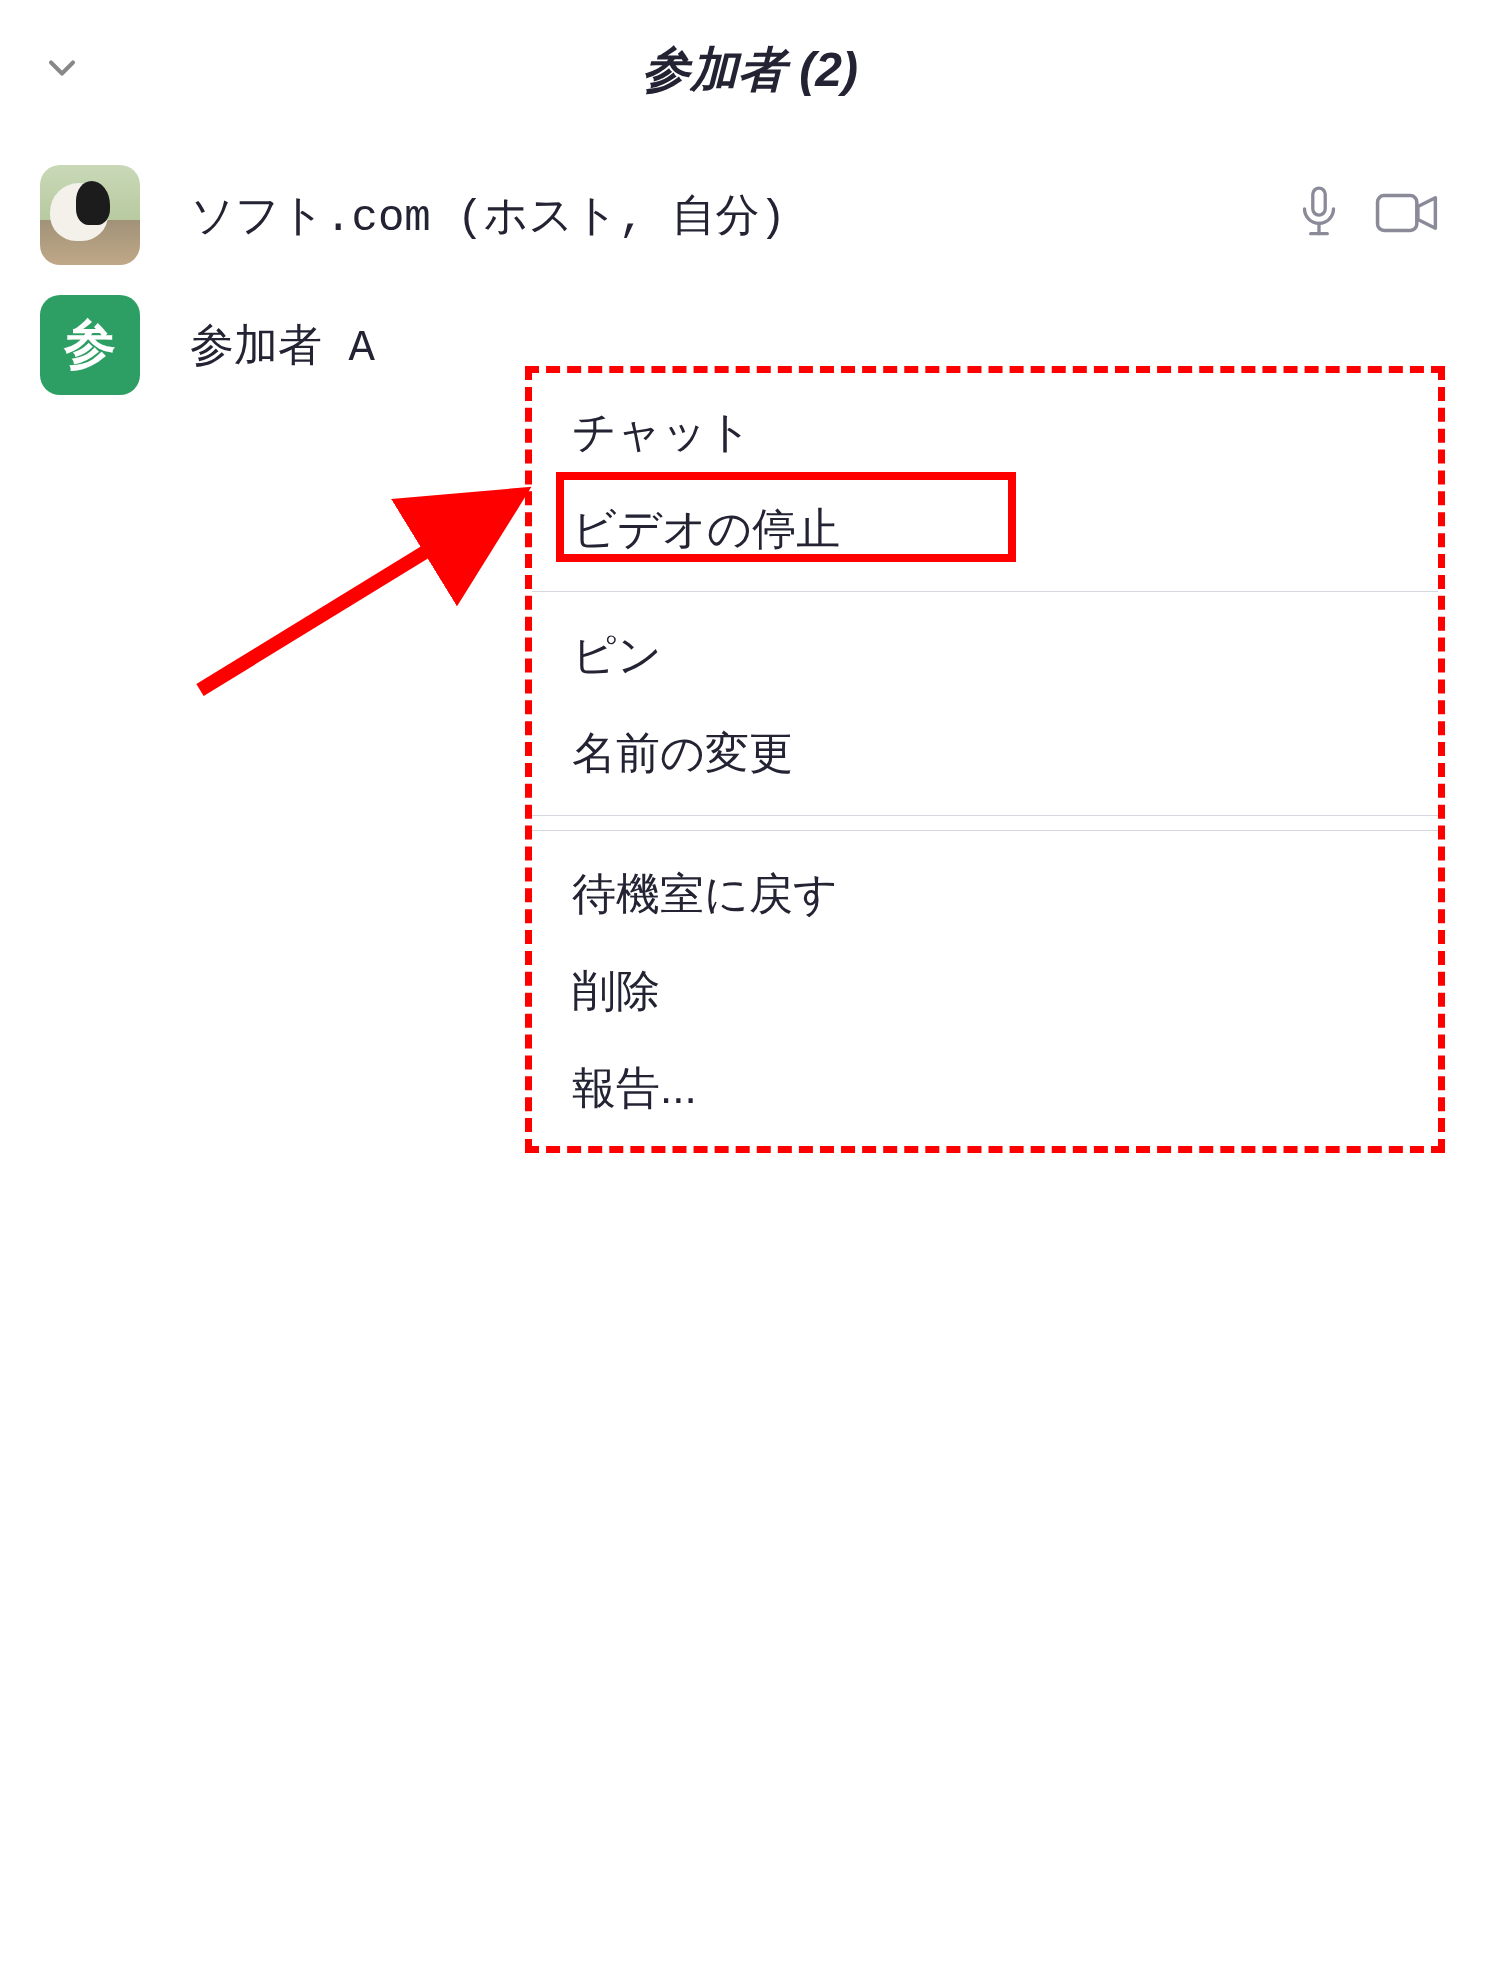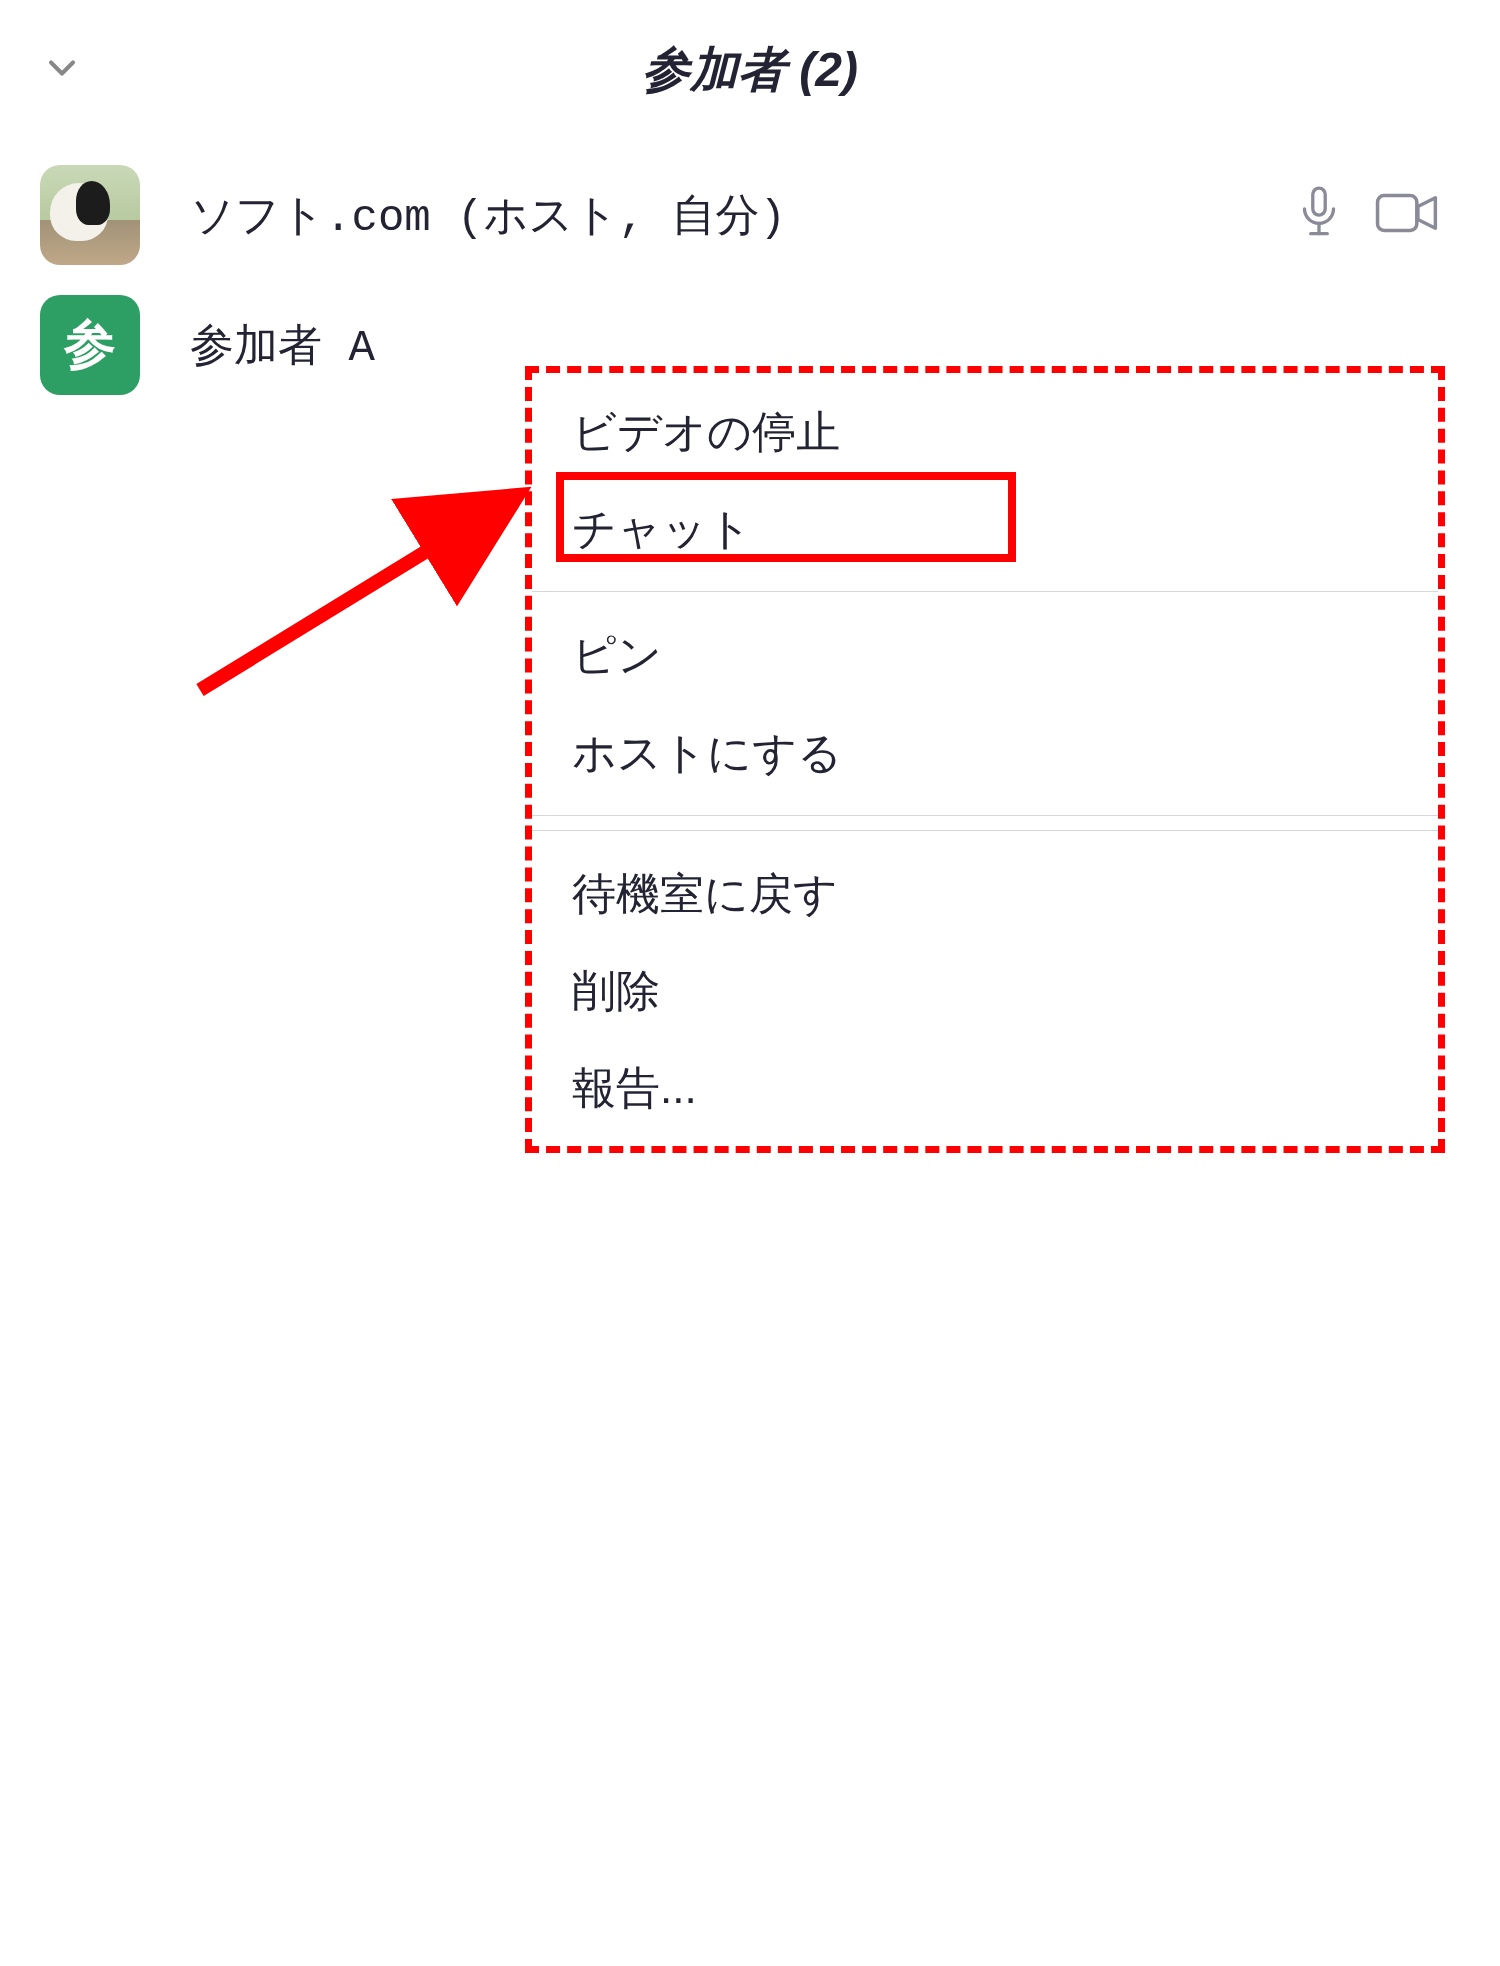--- a/index.html
+++ b/index.html
@@ -163,25 +163,25 @@
   <div class="row">
     <div class="avatar letter">
       <span>参</span>
     </div>
     <div class="name">参加者 A</div>
   </div>
 
 </div>
 
 <div class="menu">
+  <div class="menu-item">チャット</div>
   <div class="menu-item">ビデオの停止</div>
-  <div class="menu-item">チャット</div>
   <div class="menu-sep"></div>
   <div class="menu-item">ピン</div>
-  <div class="menu-item">ホストにする</div>
+  <div class="menu-item">名前の変更</div>
   <div class="menu-sep"></div>
   <div class="menu-sep"></div>
   <div class="menu-item">待機室に戻す</div>
   <div class="menu-item">削除</div>
   <div class="menu-item">報告...</div>
 </div>
 
 <div class="solid-highlight" style="left:556px; top:472px; width:460px; height:90px;"></div>
 
 <svg class="arrow-annotation" style="left:160px; top:460px;" width="380" height="260" viewBox="0 0 380 260">

